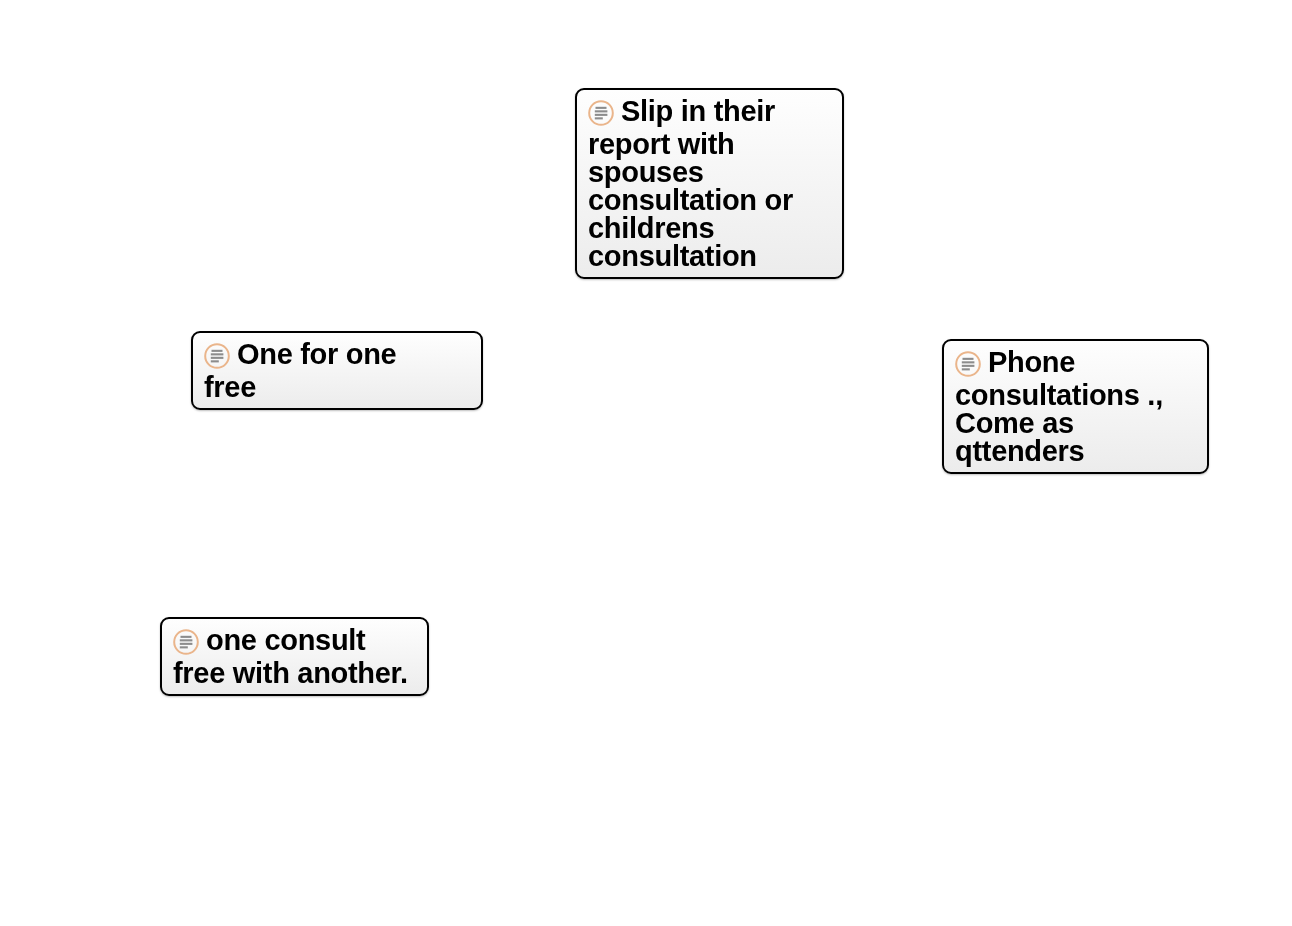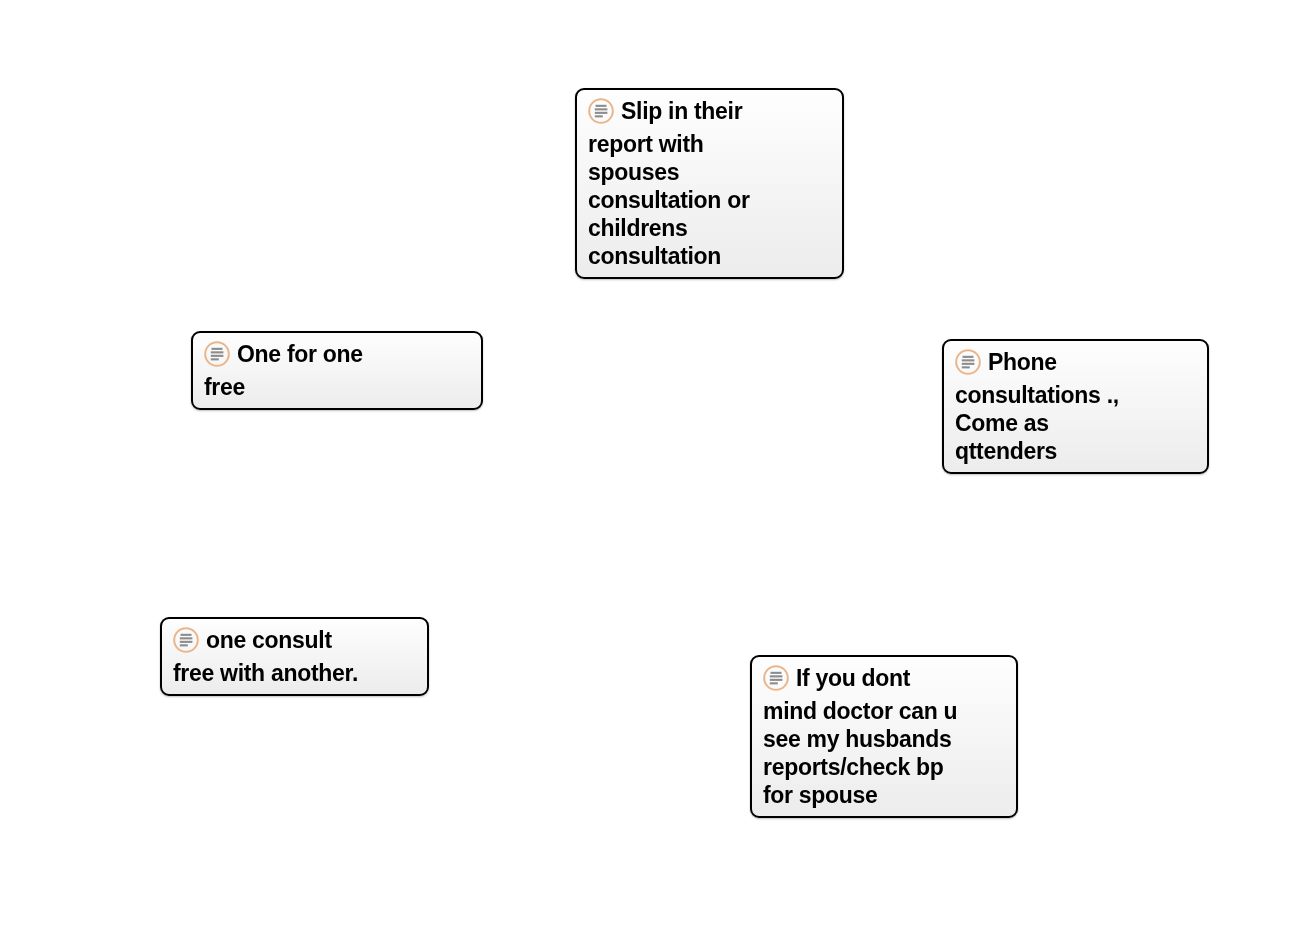--- a/index.html
+++ b/index.html
@@ -28,21 +28,21 @@
     width: 1292px;
     height: 926px;
   }
   .note-card {
     position: absolute;
     border: 2px solid var(--card-border);
     border-radius: 9px;
     background: linear-gradient(180deg, var(--card-bg-top) 0%, var(--card-bg-bottom) 100%);
     box-shadow: 0 1px 2px rgba(0,0,0,0.25);
     padding: 7px 10px 7px 11px;
-    font-size: 23px;
+    font-size: 29px;
     line-height: 28px;
     font-weight: bold;
     letter-spacing: -0.3px;
     color: var(--text-color);
     cursor: pointer;
   }
   .note-icon {
     display: inline-block;
     margin-right: 7px;
     vertical-align: -5px;
@@ -104,27 +104,14 @@
     <span class="note-icon"><svg width="26" height="26" viewBox="0 0 26 26">
           <circle class="ic-ring" cx="13" cy="13" r="11.8"></circle>
           <rect class="ic-line" x="7.5" y="6.8" width="11" height="2.1"></rect>
           <rect class="ic-line" x="6.8" y="10.3" width="12.6" height="2.1"></rect>
           <rect class="ic-line" x="6.8" y="13.8" width="12.6" height="2.1"></rect>
           <rect class="ic-line" x="6.8" y="17.3" width="8" height="2.1"></rect>
         </svg></span><span class="note-text">one consult
 free with another.</span>
   </div>
 
-  <div class="note-card" style="left: 750px; top: 655px; width: 268px; min-height: 158px;">
-    <span class="note-icon"><svg width="26" height="26" viewBox="0 0 26 26">
-          <circle class="ic-ring" cx="13" cy="13" r="11.8"></circle>
-          <rect class="ic-line" x="7.5" y="6.8" width="11" height="2.1"></rect>
-          <rect class="ic-line" x="6.8" y="10.3" width="12.6" height="2.1"></rect>
-          <rect class="ic-line" x="6.8" y="13.8" width="12.6" height="2.1"></rect>
-          <rect class="ic-line" x="6.8" y="17.3" width="8" height="2.1"></rect>
-        </svg></span><span class="note-text">If you dont
-mind doctor can u
-see my husbands
-reports/check bp
-for spouse</span>
-  </div>
 
 </div>
 
 </body></html>

